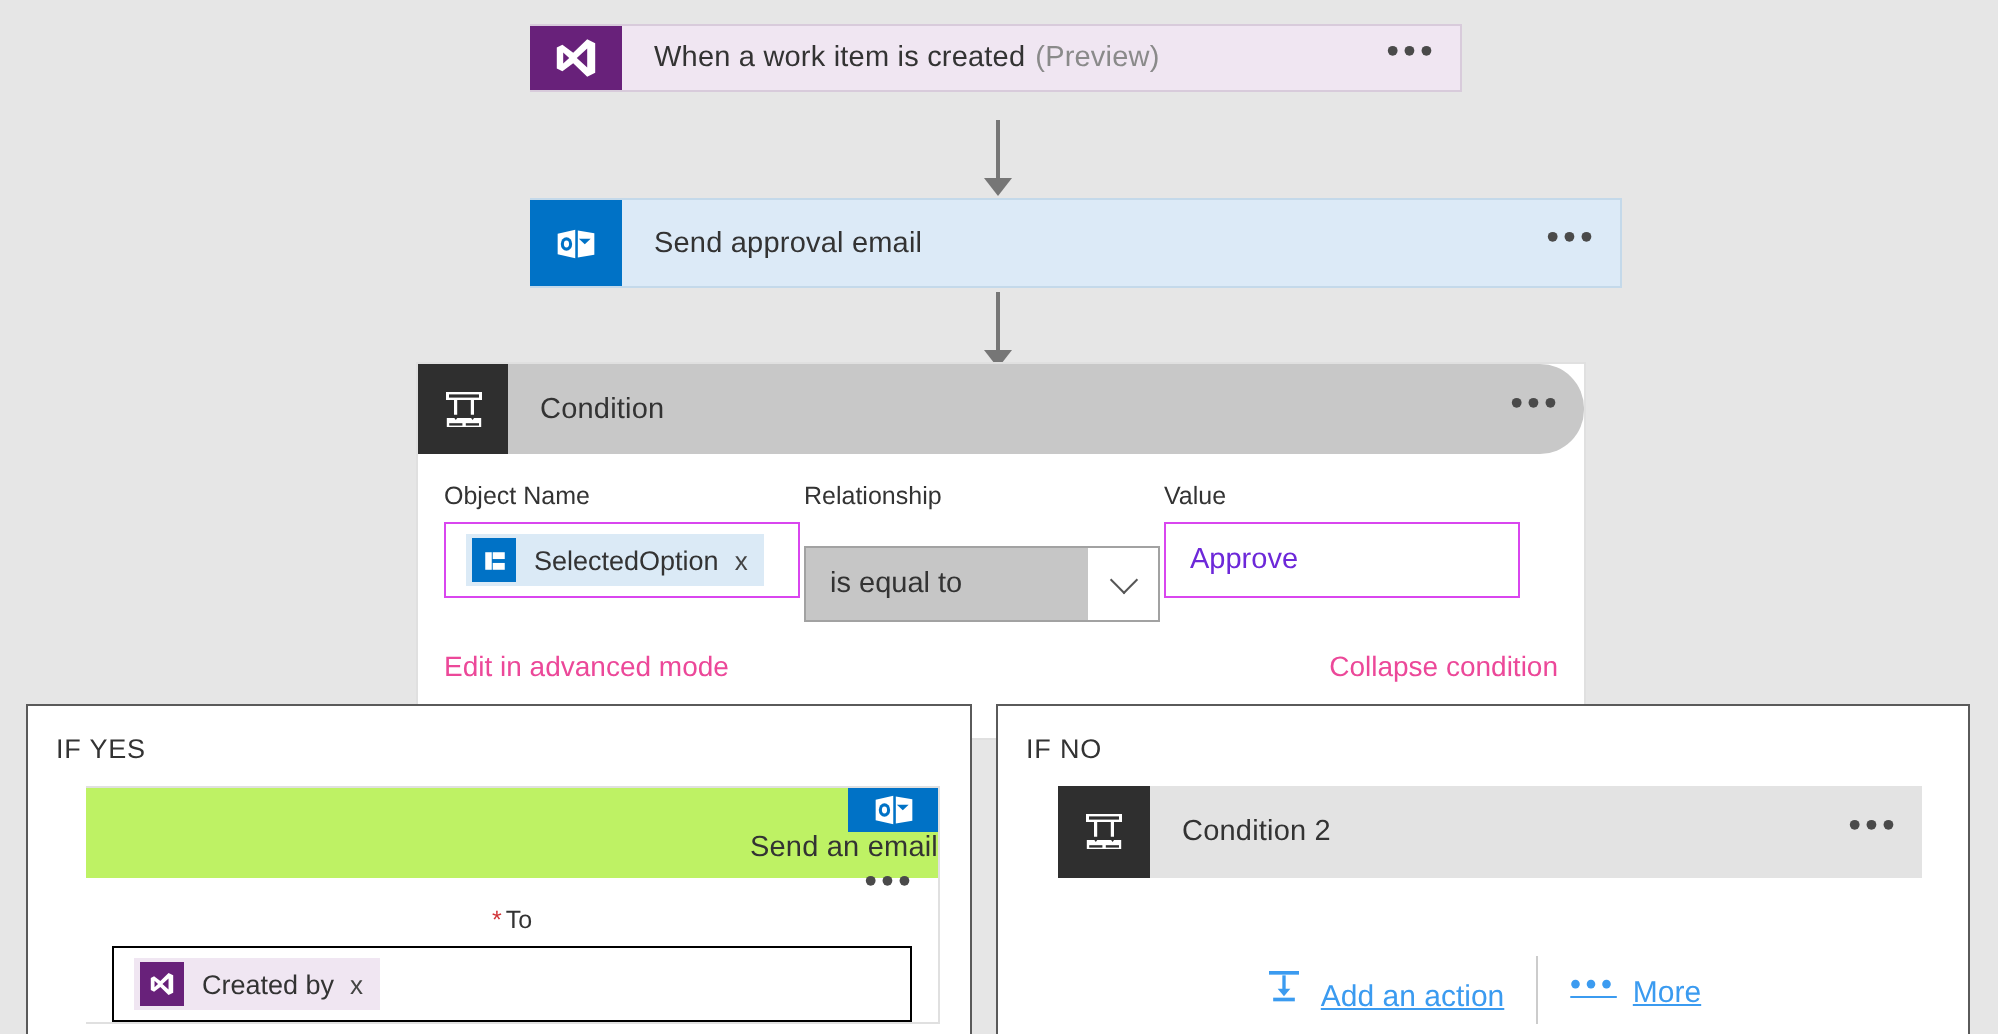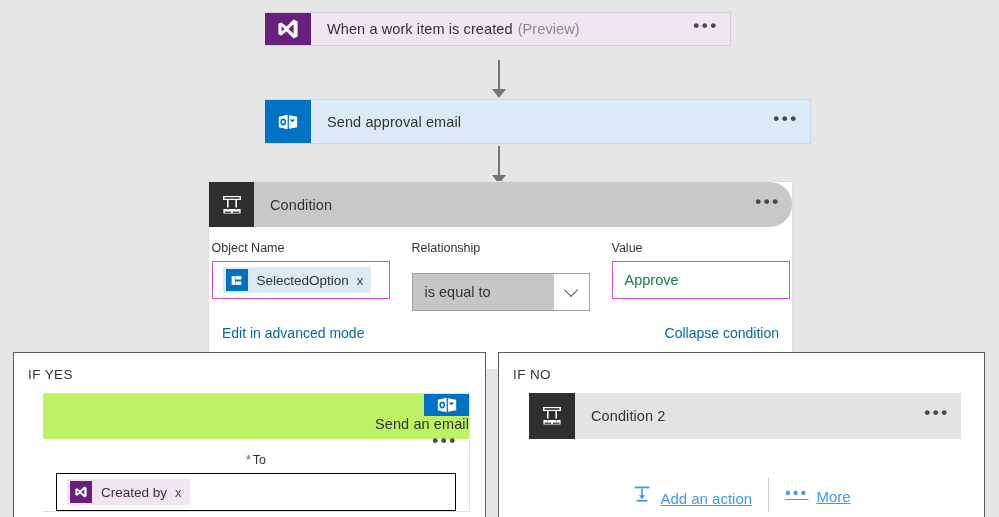--- a/index.html
+++ b/index.html
@@ -121,22 +121,21 @@
     border-radius: 22px;
   }
   #condition-header .card-icon { background: #2f2f2f; width: 45px; min-width: 45px; }
   #condition-header .card-title { font-size: 14.5px; color: #333; }
 
   #condition-body {
     padding: 14px 13px 0 13px;
   }
   .field-row {
     display: flex;
-    gap: 22px;
-    justify-content: center;
+    gap: 2px;
   }
   .field {
     display: flex;
     flex-direction: column;
   }
   .field-label {
     font-size: 12.5px;
     color: #333;
     margin-bottom: 6px;
   }
@@ -148,21 +147,21 @@
     display: flex;
     align-items: center;
   }
   #field-object-name { width: 178px; }
   #field-relationship { width: 178px; padding: 0; border: 1px solid #a2a2a2; margin-top: 12px; }
   #field-value { width: 178px; }
 
   .value-text {
     font-size: 14.5px;
     padding-left: 12px;
-    color: #15803d;
+    color: #6d28d9;
   }
 
   
   .token {
     display: inline-flex;
     align-items: center;
     height: 26px;
     background: #dbeaf6;
     margin-left: 10px;
     padding-right: 4px;
@@ -215,21 +214,21 @@
     transform: rotate(-45deg);
     margin-top: -4px;
   }
 
   #condition-footer {
     display: flex;
     justify-content: space-between;
     align-items: center;
     padding: 14px 13px 28px 13px;
     font-size: 14px;
-    color: #0369a1;
+    color: #ec4899;
   }
   #condition-footer span { cursor: pointer; }
 
   
   .branch-panel {
     position: absolute;
     top: 352px;
     background: #ffffff;
     border: 1px solid #5a5a5a;
     box-sizing: border-box;

